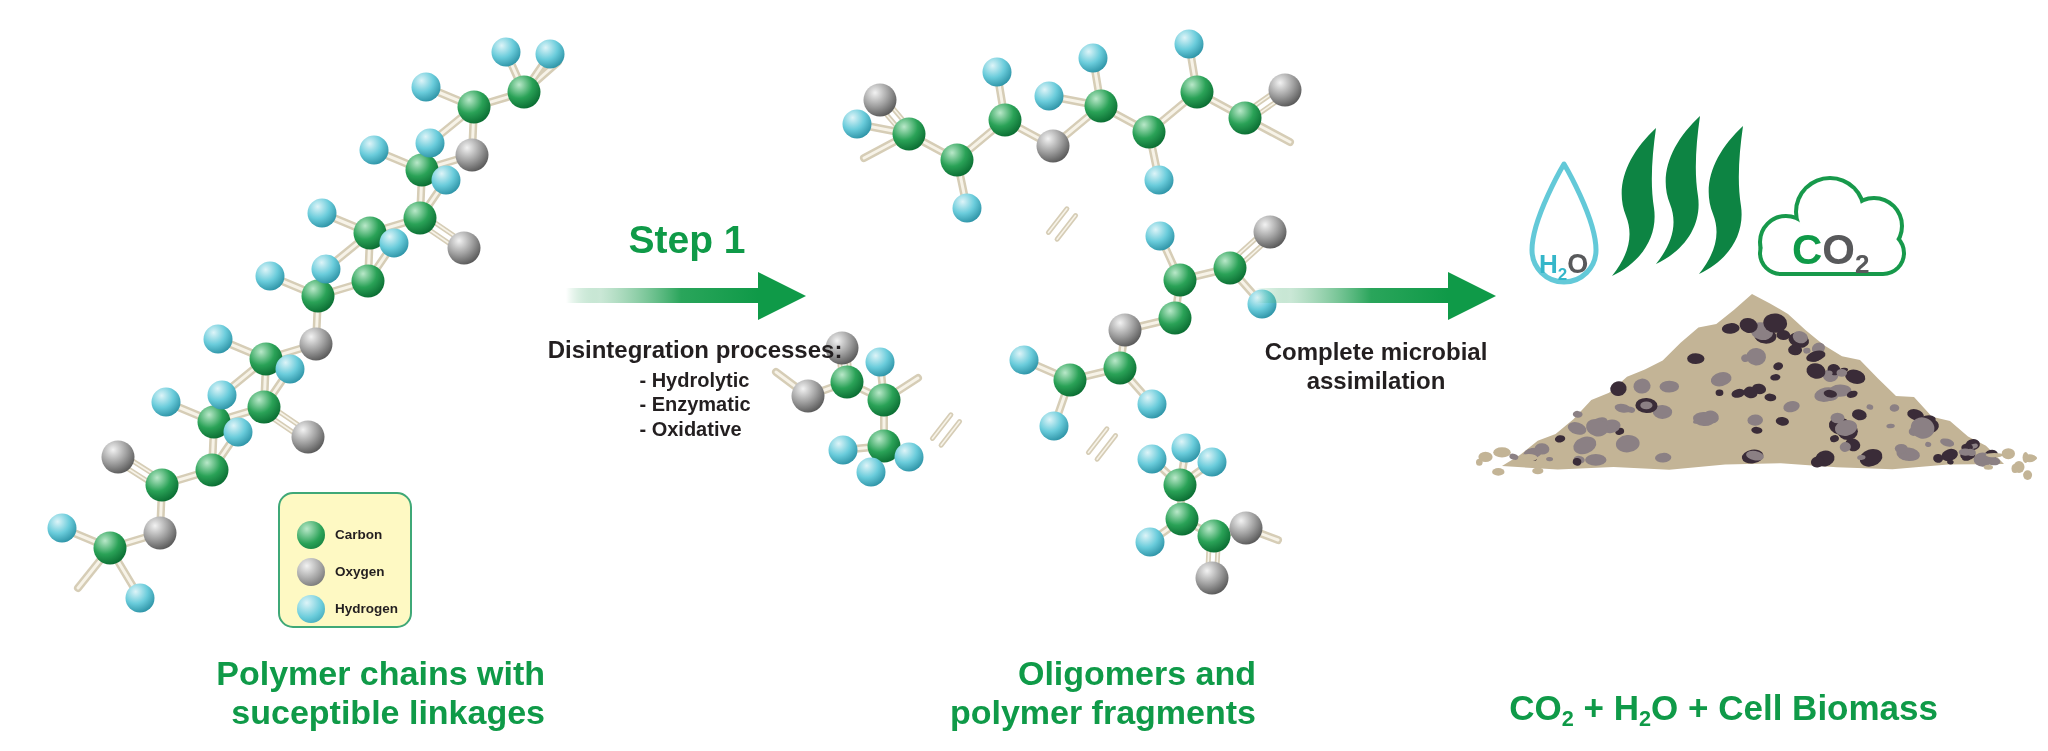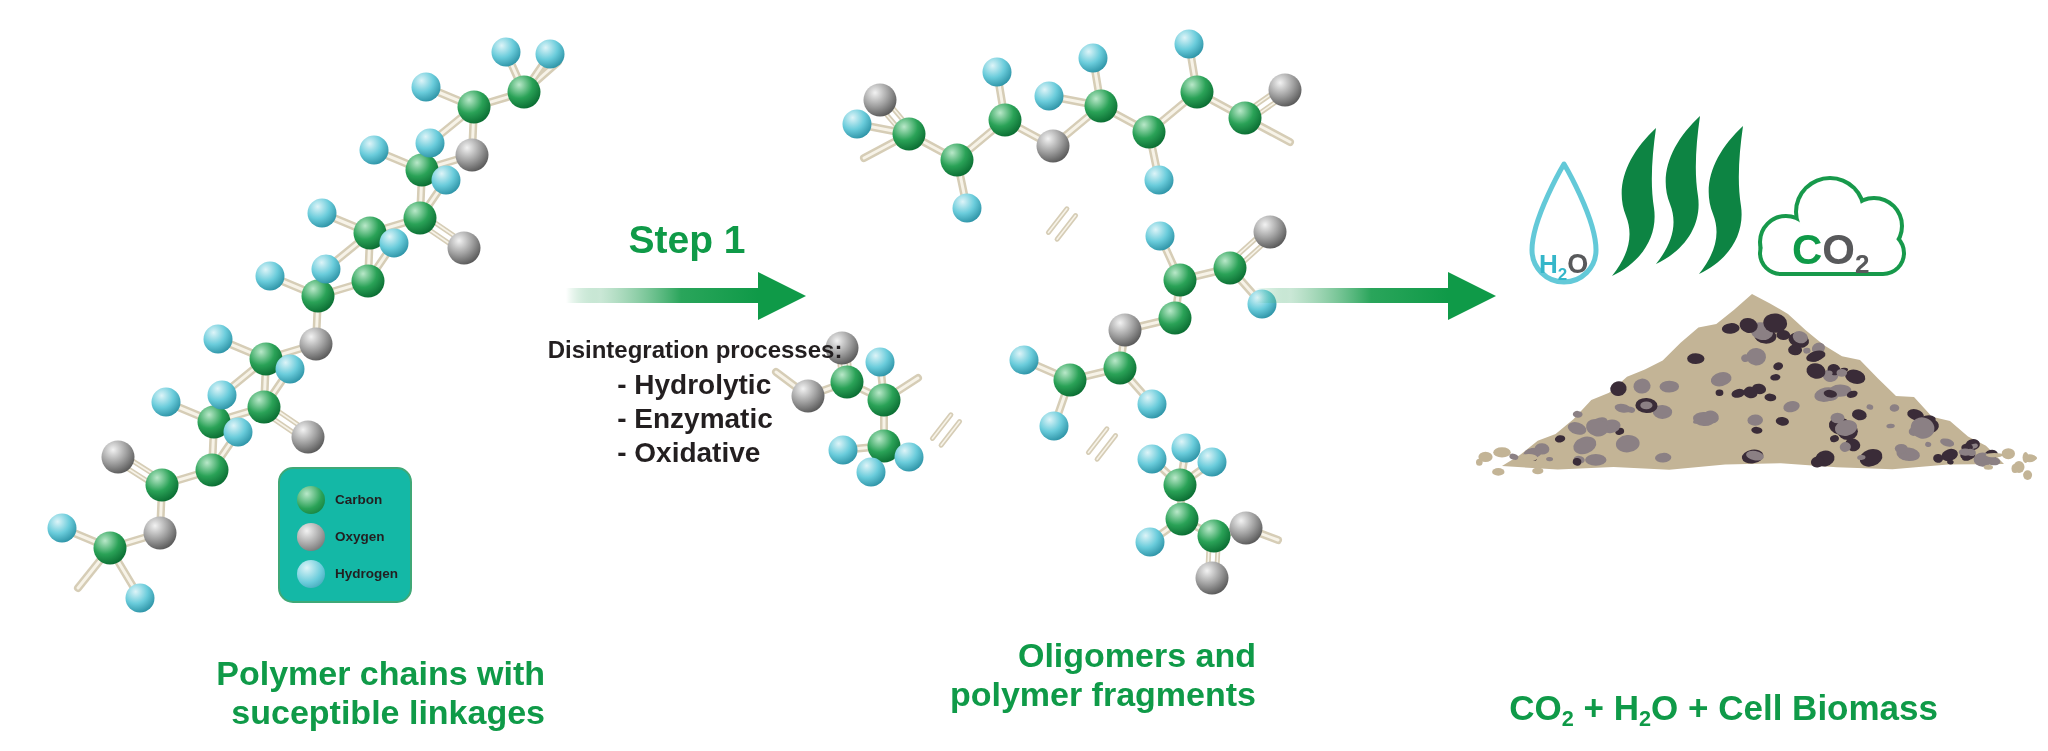--- a/index.html
+++ b/index.html
@@ -15,28 +15,28 @@
   }
   .step-title{
     text-align:center;font-weight:700;color:var(--green);font-size:39px;
   }
   .step-desc{
     text-align:center;font-weight:700;color:var(--black);font-size:24px;line-height:1.2;
   }
   .step-list-wrap{text-align:center;}
   .step-list{
     display:inline-block;text-align:left;font-weight:700;color:var(--black);
-    font-size:28px;line-height:1.22;
+    font-size:20px;line-height:1.22;
   }
   .sub{font-size:0.62em;vertical-align:-0.28em;font-weight:700;}
   
   .legend{
-    position:absolute;left:278px;top:467px;width:134px;height:136px;z-index:2;
-    border:2px solid var(--legend-border);border-radius:15px;background:#14b8a6;
-    box-sizing:border-box;padding:12px 0 0 17px;
+    position:absolute;left:278px;top:492px;width:134px;height:136px;z-index:2;
+    border:2px solid var(--legend-border);border-radius:15px;background:#fef9c3;
+    box-sizing:border-box;padding:22px 0 0 17px;
   }
   .legend-row{display:flex;align-items:center;height:37px;}
   .ball{width:28px;height:28px;border-radius:50%;margin-right:10px;flex:0 0 auto;}
   .ball-C{background:radial-gradient(circle at 35% 28%, #b9e8c9 0%, #2aa257 55%, #0b6e33 100%);}
   .ball-O{background:radial-gradient(circle at 35% 28%, #f2f2f2 0%, #a0a0a0 55%, #5a5a5a 100%);}
   .ball-H{background:radial-gradient(circle at 35% 28%, #ddf4f8 0%, #6accdb 55%, #2f95a8 100%);}
   .legend-label{font-size:13.5px;font-weight:700;color:var(--black);}
 </style>
 </head>
 <body>
@@ -541,39 +541,43 @@
   <div class="txt step-title" style="left:567px;top:218px;width:240px;">Step 1</div>
   <div class="txt step-desc" style="left:545px;top:336px;width:300px;">Disintegration processes:</div>
   <div class="txt step-list-wrap" style="left:545px;top:368px;width:300px;">
     <div class="step-list">
       <div>- Hydrolytic</div>
       <div>- Enzymatic</div>
       <div>- Oxidative</div>
     </div>
   </div>
 
+  <div class="txt step-desc" style="left:1226px;top:338px;width:300px;">
+    <div>Complete microbial</div>
+    <div>assimilation</div>
+  </div>
 
   <div class="legend">
     <div class="legend-row">
       <span class="ball ball-C"></span>
       <span class="legend-label">Carbon</span>
     </div>
     <div class="legend-row">
       <span class="ball ball-O"></span>
       <span class="legend-label">Oxygen</span>
     </div>
     <div class="legend-row">
       <span class="ball ball-H"></span>
       <span class="legend-label">Hydrogen</span>
     </div>
   </div>
 
   <div class="txt cap" style="left:145px;top:654px;width:400px;">
     <div>Polymer chains with</div>
     <div>suceptible linkages</div>
   </div>
-  <div class="txt cap" style="left:856px;top:636px;width:400px;">
+  <div class="txt cap" style="left:856px;top:654px;width:400px;">
     <div>Oligomers and</div>
     <div>polymer fragments</div>
   </div>
   <div class="txt cap" style="left:1498px;top:656px;width:440px;font-size:35px;margin-top:32px;"><span>CO</span><span class="sub">2</span><span> + H</span><span class="sub">2</span><span>O + Cell Biomass</span></div>
 
 </div>
 
 </body></html>

